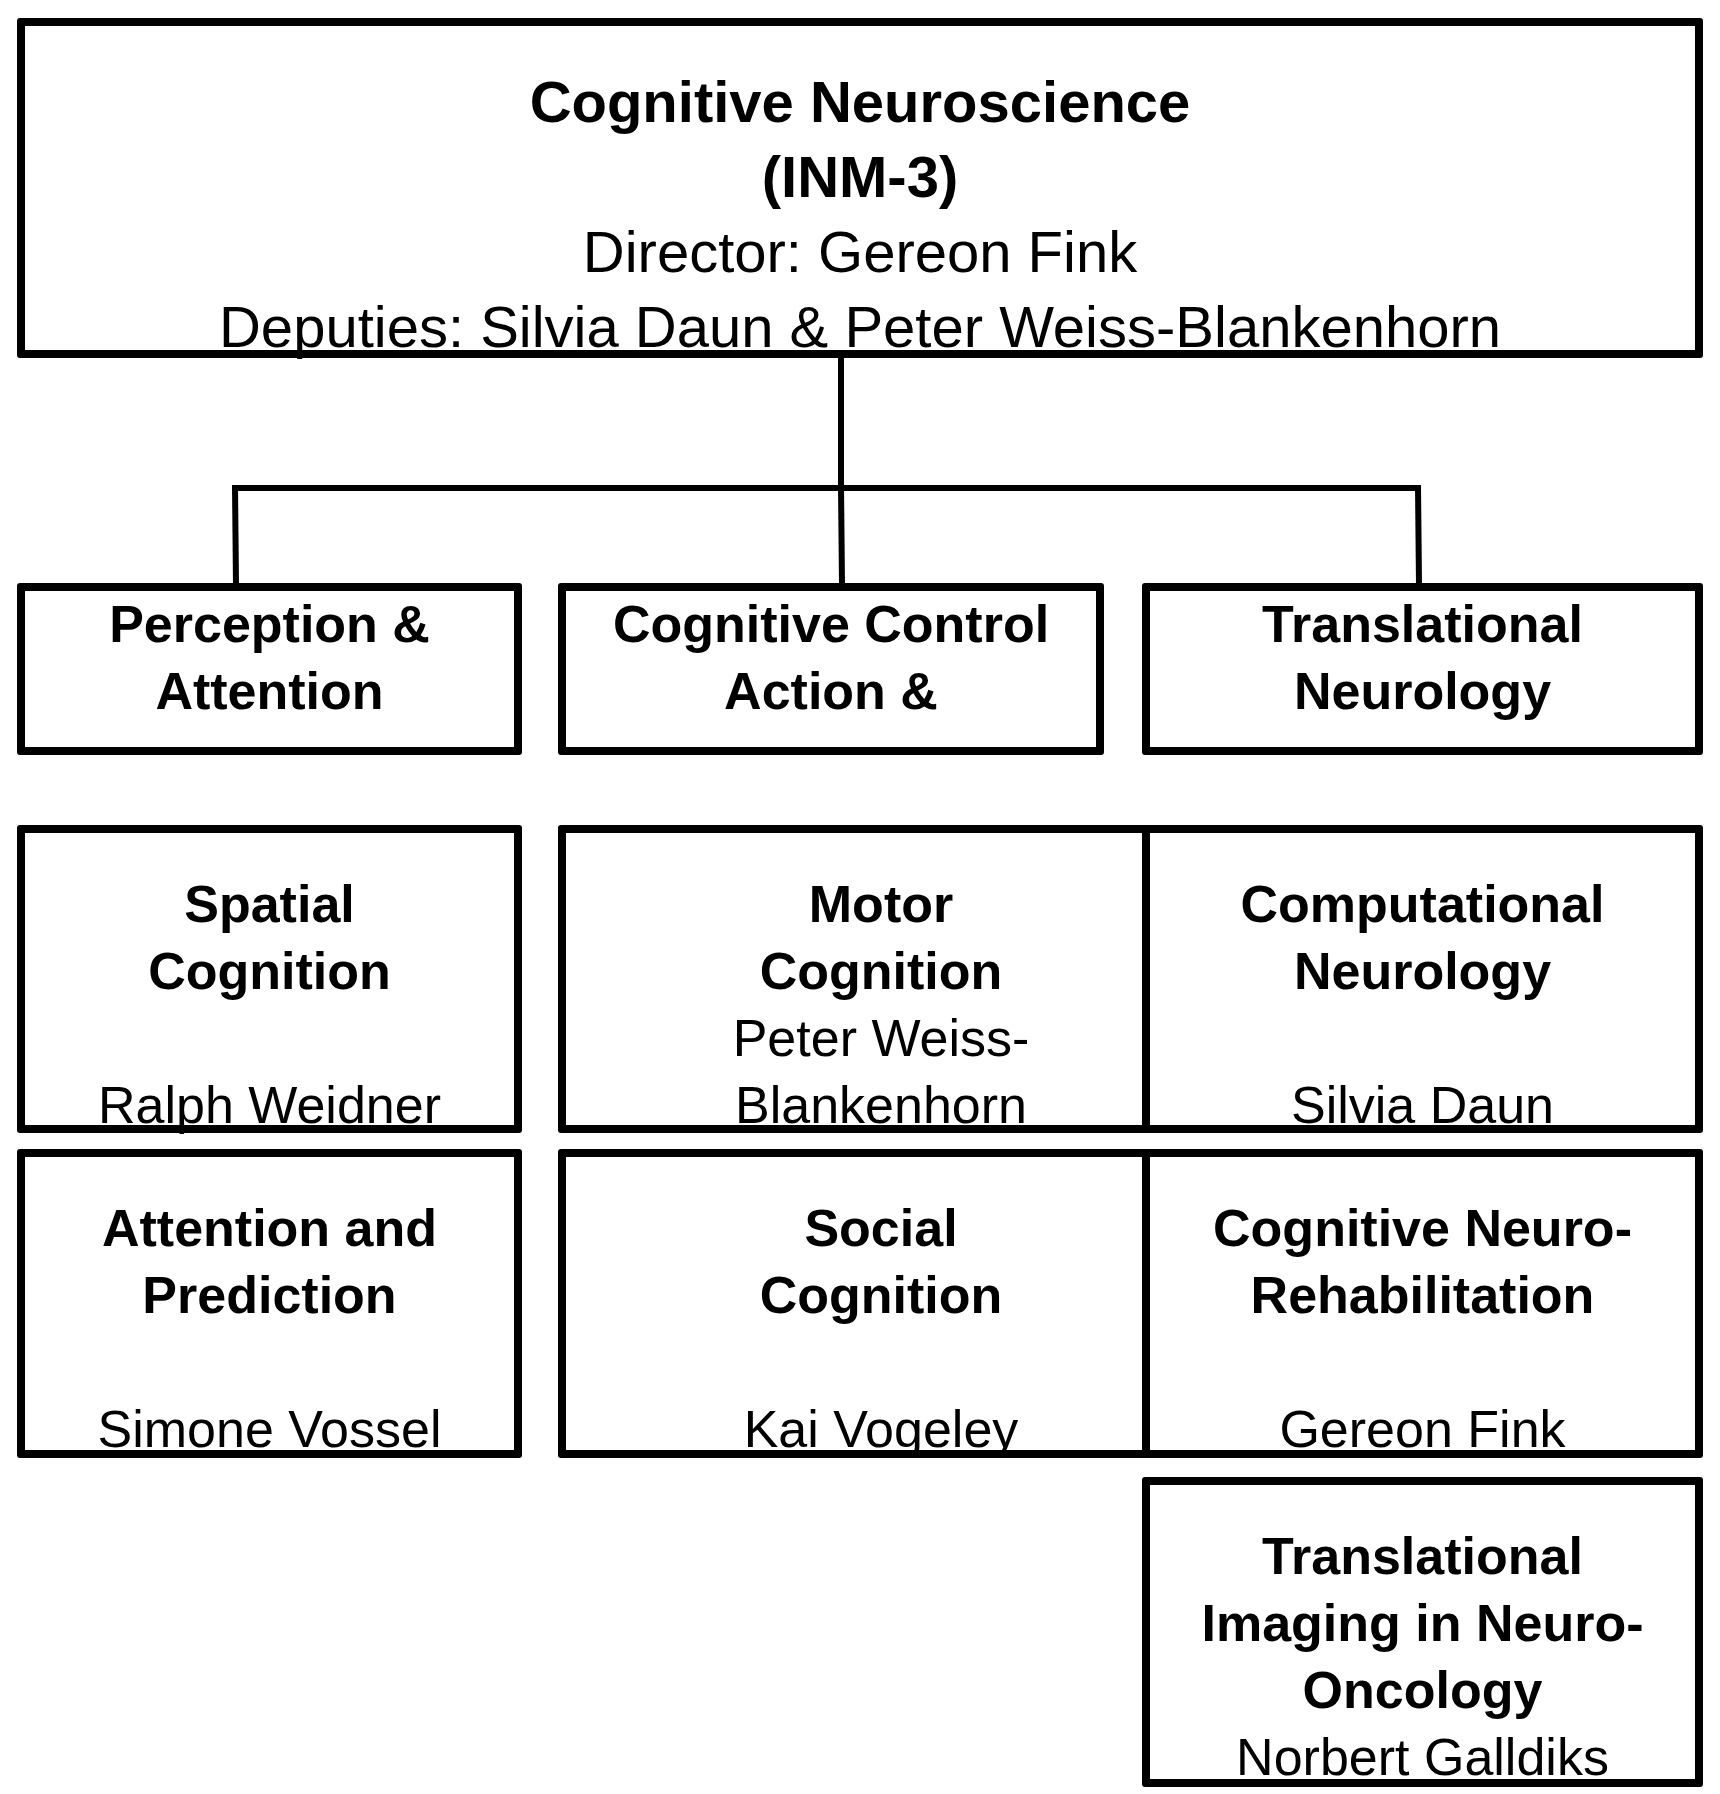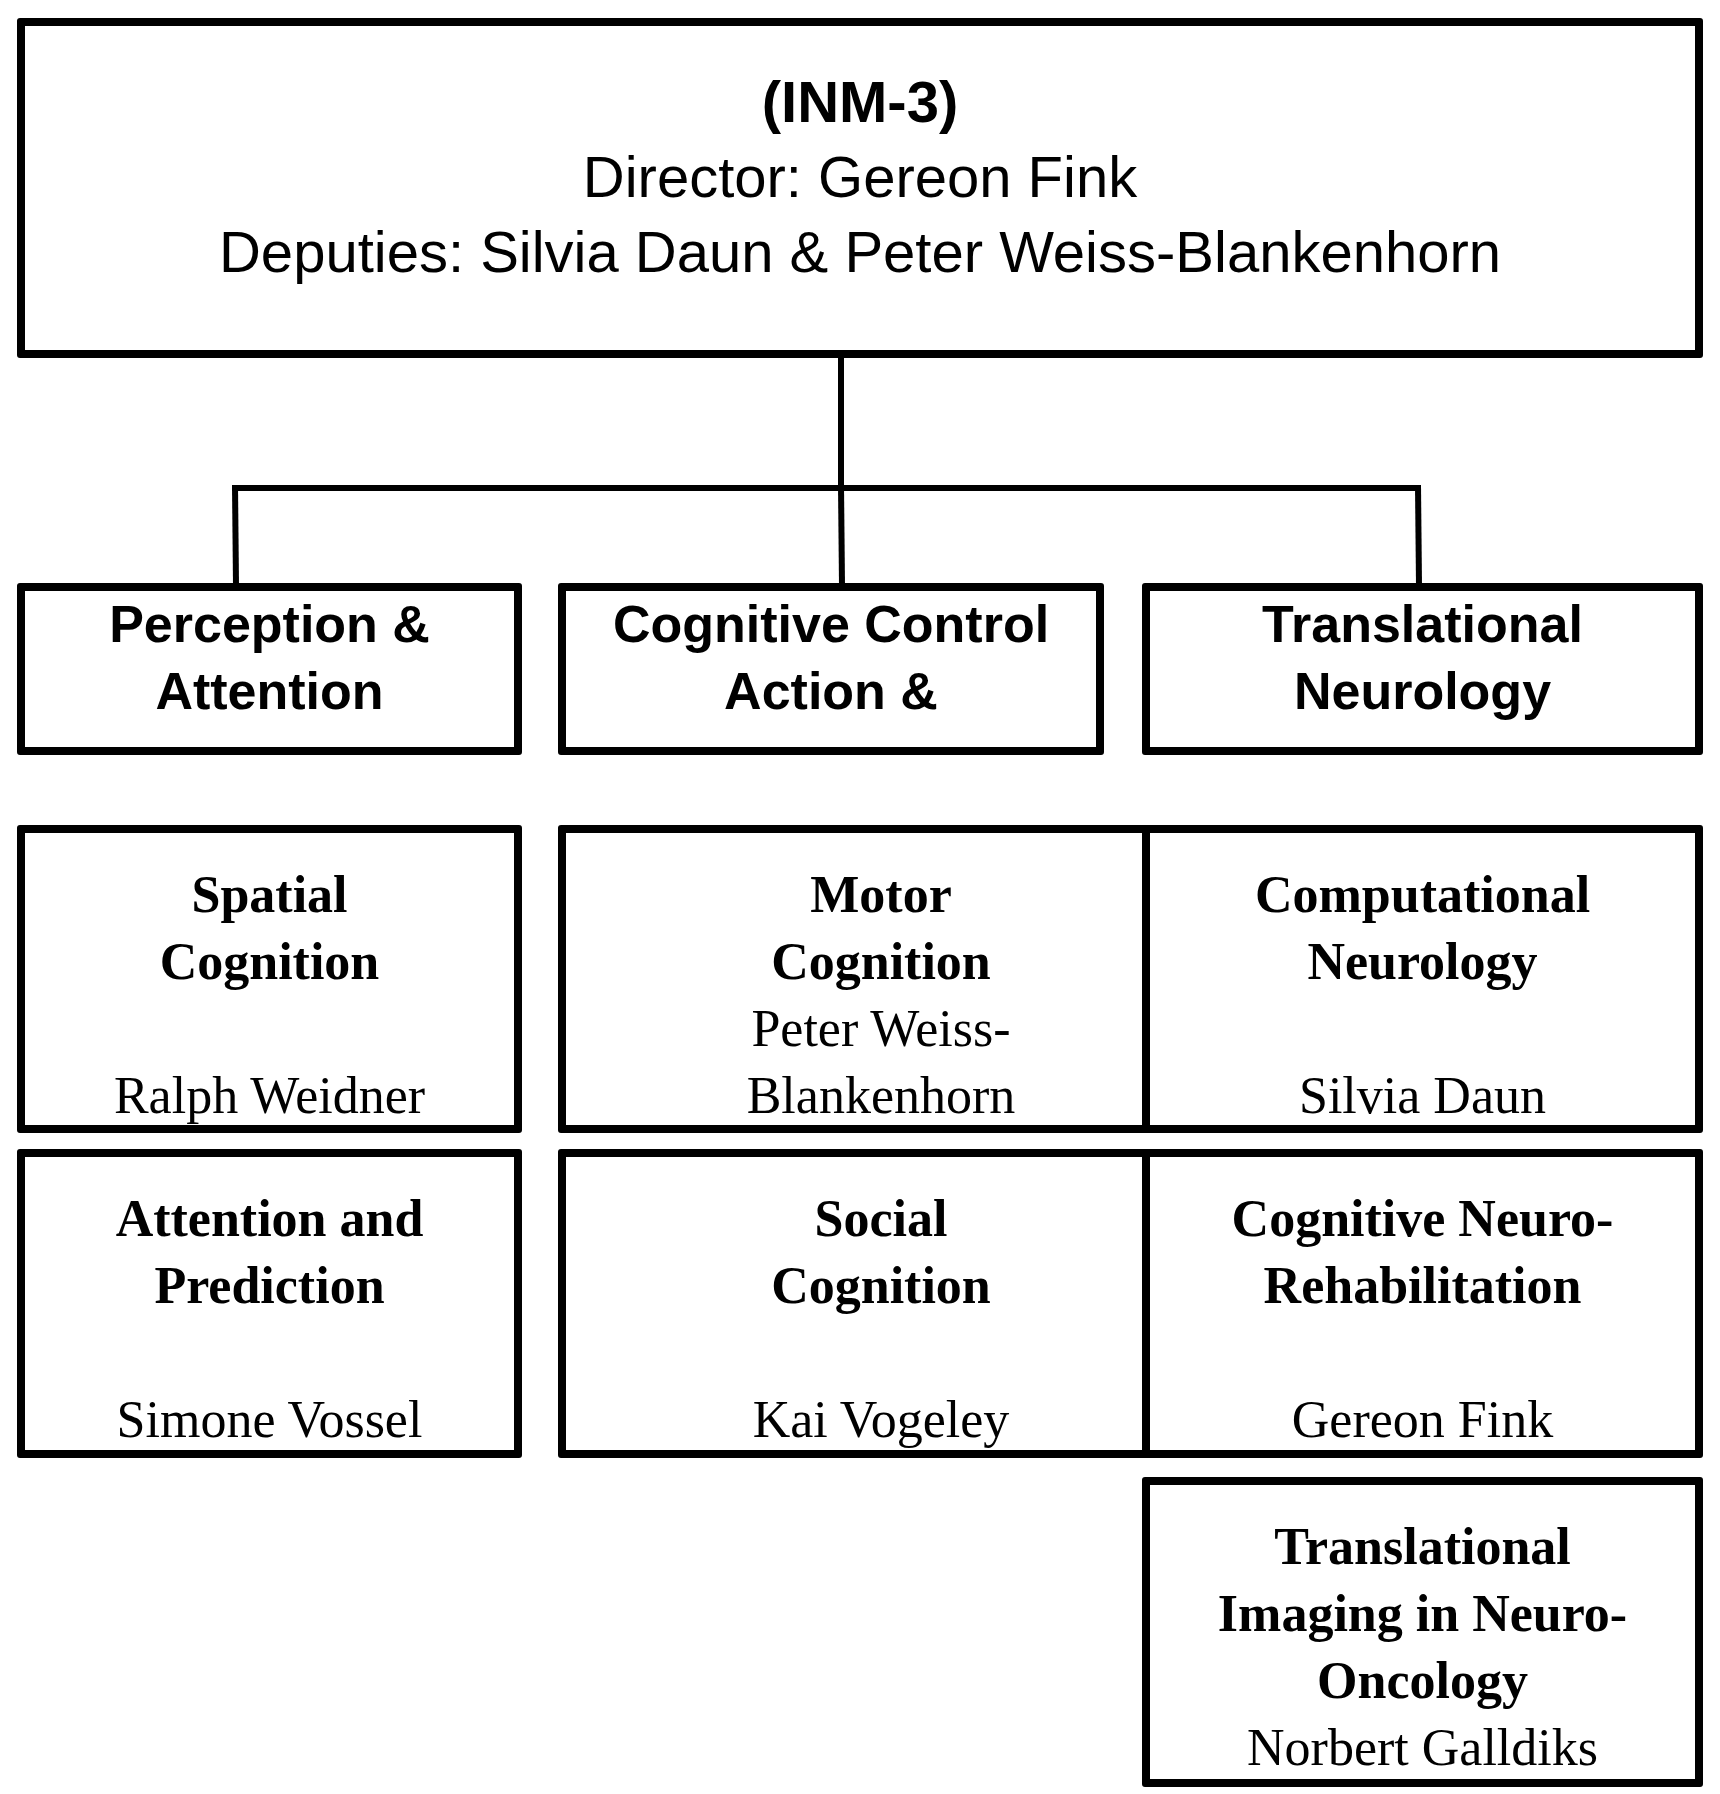--- a/index.html
+++ b/index.html
@@ -16,21 +16,21 @@
   #top .line { font-size: 58px; line-height: 75px; }
 
   
   .dept { top: 583px; height: 172px; }
   .dept .line { font-size: 52px; line-height: 67px; font-weight: bold; }
   #dept-0 { left: 17px; width: 505px; }
   #dept-1 { left: 558px; width: 546px; }
   #dept-2 { left: 1142px; width: 561px; }
 
   
-  .grp { padding-top: 28px; font-family: Liberation Serif, serif; }
+  .grp { padding-top: 38px; }
   .grp .line { font-size: 52px; line-height: 67px; }
   .grp .line.b { font-weight: bold; }
   .col0 { left: 17px; width: 505px; }
   .col1 { left: 558px; width: 646px; }
   .col2 { left: 1142px; width: 561px; }
   .row0 { top: 825px; height: 308px; }
   .row1 { top: 1149px; height: 309px; }
   .row2 { top: 1477px; height: 310px; }
   .spacer { height: 67px; }
 </style>
@@ -39,20 +39,21 @@
 
 <svg class="conn" width="1720" height="1794">
   <line x1="841" y1="354" x2="841" y2="488" stroke="#000" stroke-width="6"></line>
   <line x1="232" y1="488" x2="1421" y2="488" stroke="#000" stroke-width="6"></line>
   <line x1="235" y1="485" x2="236" y2="585" stroke="#000" stroke-width="6"></line>
   <line x1="841" y1="485" x2="842" y2="585" stroke="#000" stroke-width="6"></line>
   <line x1="1418" y1="485" x2="1419" y2="585" stroke="#000" stroke-width="6"></line>
 </svg>
 
 <div class="box" id="top">
+  <span class="line b">Cognitive Neuroscience</span>
   <span class="line b">(INM-3)</span>
   <span class="line">Director: Gereon Fink</span>
   <span class="line">Deputies: Silvia Daun &amp; Peter Weiss-Blankenhorn</span>
 </div>
 
 <div class="box dept" id="dept-0">
   <span class="line">Perception &amp;</span>
   <span class="line">Attention</span>
 </div>
 <div class="box dept" id="dept-1">

